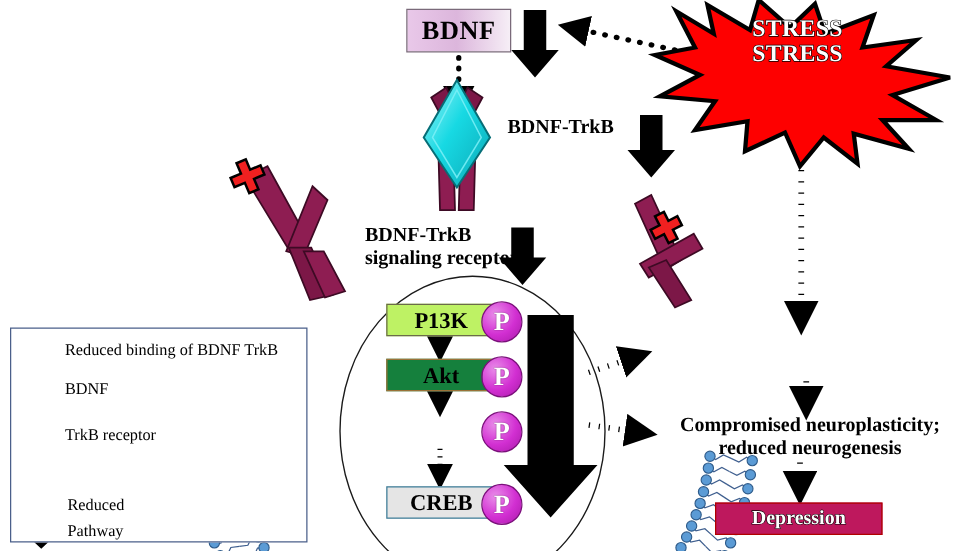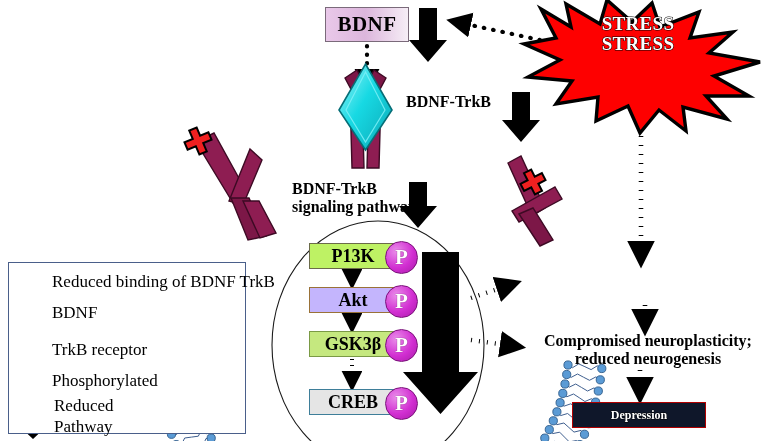--- a/index.html
+++ b/index.html
@@ -49,23 +49,23 @@
     border: 1px solid #6b6b4a;
   }
   #box-p13k  { left: 309px; top: 243px; width: 88px; background: #ffee00; }
   #box-akt   { left: 309px; top: 287px; width: 88px; background: #fbc97f; border-color:#9a7238;}
   #box-gsk3b { left: 309px; top: 331px; width: 88px; background: #c5e87f; border-color:#7a9a45;}
   #box-creb  { left: 309px; top: 389px; width: 88px; background: #7fd3f7; border-color:#3e7e99;}
 
   #depression-box {
     left: 572px; top: 402px;
     width: 134px; height: 26px;
-    background: #0f172a;
+    background: #be185d;
     border: 1px solid #b00000;
-    font-size: 12px;
+    font-size: 16px;
   }
   #depression-box .outlined-text {
     color: #ffffff;
     -webkit-text-stroke: 0.9px #000;
     paint-order: stroke fill;
     font-weight: bold;
   }
 
   
   .p-circle {
@@ -119,21 +119,21 @@
     position: absolute;
     left: 8px; top: 262px;
     width: 238px; height: 172px;
     border: 1.5px solid #4a5f8a;
     background: #ffffff;
     box-sizing: border-box;
   }
   .legend-row {
     position: absolute;
     left: 52px;
-    font-size: 17px;
+    font-size: 13px;
     color: #000;
     font-family: "Liberation Serif", "DejaVu Serif", serif;
     white-space: nowrap;
   }
   #lg-t0 { top: 272px; }
   #lg-t1 { top: 303px; }
   #lg-t2 { top: 340px; }
   #lg-t3 { top: 371px; }
   #lg-t4 { top: 396px; left: 54px;}
   #lg-t5 { top: 417px; left: 54px;}
@@ -495,41 +495,39 @@
     <div>STRESS</div>
     <div>STRESS</div>
   </div>
 
   <div class="free-label" id="label-binding">
     <div>BDNF-TrkB</div>
   </div>
 
   <div class="free-label" id="label-signaling">
     <div>BDNF-TrkB</div>
-    <div>signaling pathway</div>
+    <div>signaling receptor</div>
   </div>
 
 
   <div class="free-label" id="label-compromised">Compromised neuroplasticity; reduced neurogenesis</div>
 
   <div class="node-box cascade-box" id="box-p13k" style="background: #bef264;">P13K</div>
-  <div class="node-box cascade-box" id="box-akt" style="background: #c4b5fd;">Akt</div>
-  <div class="node-box cascade-box" id="box-gsk3b" style="background: rgb(197, 232, 127);">GSK3β</div>
+  <div class="node-box cascade-box" id="box-akt" style="background: #15803d;">Akt</div>
   <div class="node-box cascade-box" id="box-creb" style="background: #e5e5e5;">CREB</div>
 
   <div class="p-circle" id="p-1">P</div>
   <div class="p-circle" id="p-2">P</div>
   <div class="p-circle" id="p-3">P</div>
   <div class="p-circle" id="p-4">P</div>
 
   <div class="node-box" id="depression-box">
     <span class="outlined-text">Depression</span>
   </div>
 
   <div id="legend-box"></div>
   <div class="legend-row" id="lg-t0">Reduced binding of BDNF TrkB</div>
   <div class="legend-row" id="lg-t1">BDNF</div>
   <div class="legend-row" id="lg-t2">TrkB receptor</div>
-  <div class="legend-row" id="lg-t3">Phosphorylated</div>
   <div class="legend-row" id="lg-t4">Reduced</div>
   <div class="legend-row" id="lg-t5">Pathway</div>
 
 </div>
 
 </body></html>

